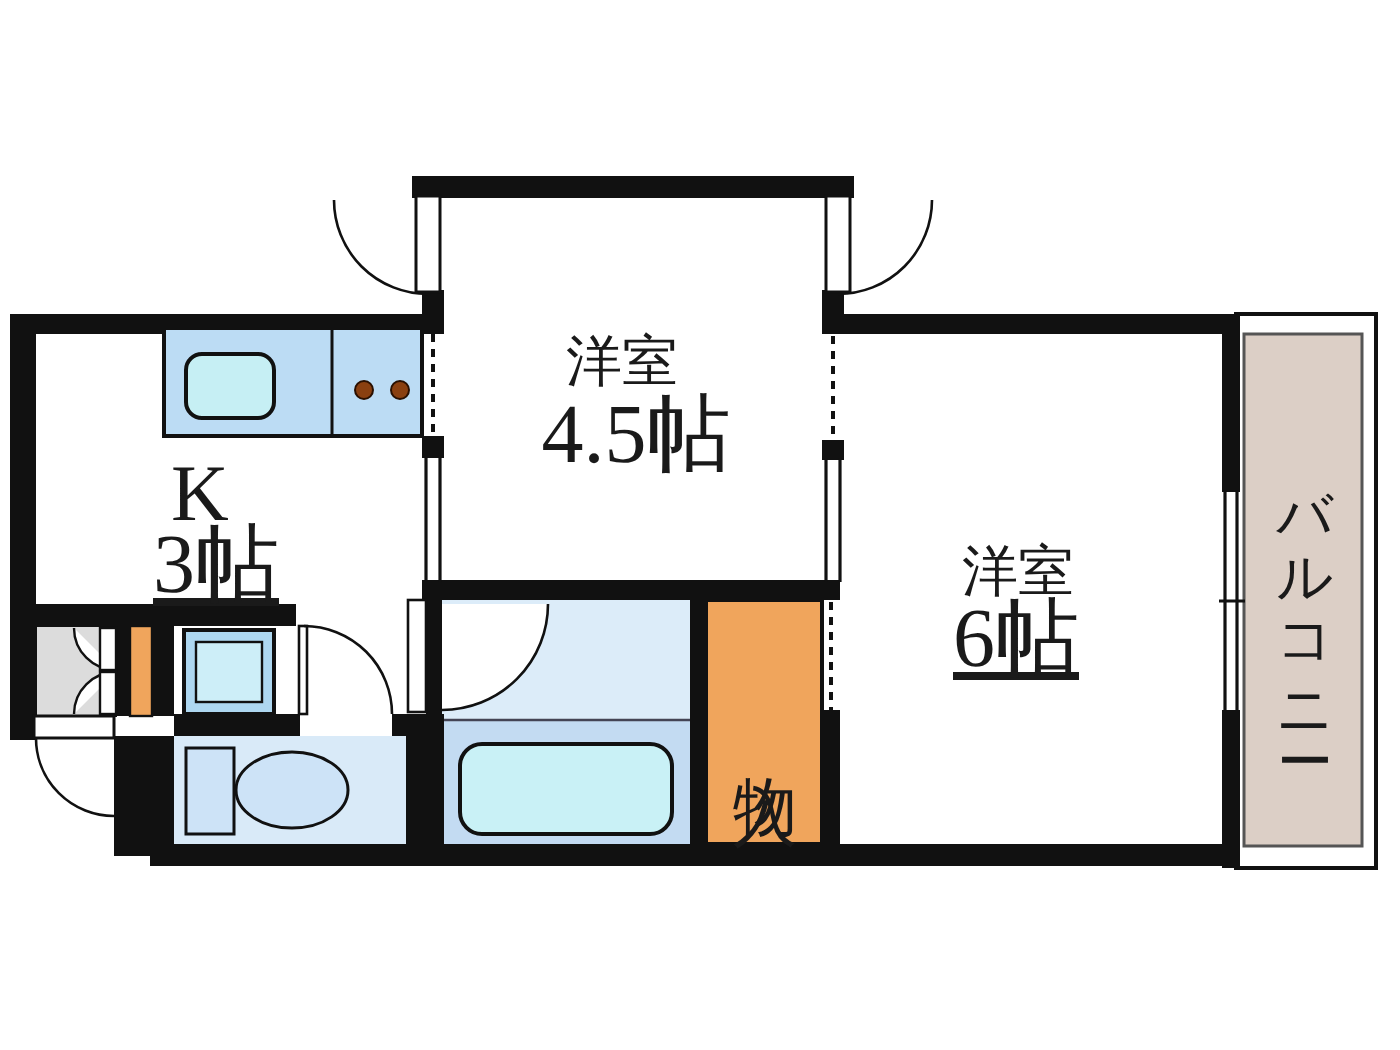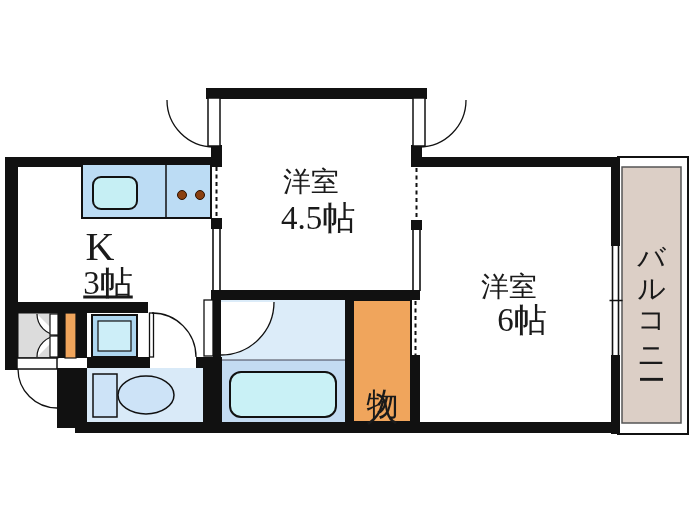--- a/index.html
+++ b/index.html
@@ -18,21 +18,21 @@
     white-space:nowrap;
     line-height:1;
     font-family:"Liberation Serif","DejaVu Serif",serif;
   }
   .lbl.vert{
     writing-mode:vertical-rl;
     text-orientation:mixed;
   }
   .fs40{font-size:40px;}
   .fs36{font-size:28px;}
-  .fs33{font-size:33px;}
+  .fs33{font-size:42px;}
   .fs32{font-size:32px;letter-spacing:3px;}
   .fs28{font-size:28px;letter-spacing:3px;}
 </style>
 </head>
 <body>
 
 <div class="plan">
   <svg width="700" height="525" viewBox="0 0 700 525">
 
     <g>
@@ -128,16 +128,16 @@
       <line x1="618.5" y1="246" x2="618.5" y2="355" stroke="#111" stroke-width="1.6"></line>
       <line x1="609.5" y1="300.5" x2="622.5" y2="300.5" stroke="#111" stroke-width="1.5"></line>
     </g>
   </svg>
 
   <div class="lbl fs40" style="left:100px;top:247px;">K</div>
   <div class="lbl fs33" style="left:108px;top:283px;text-decoration:underline;">3帖</div>
   <div class="lbl fs36" style="left:311px;top:182px;">洋室</div>
   <div class="lbl fs33" style="left:318px;top:218px;">4.5帖</div>
   <div class="lbl fs36" style="left:509px;top:287px;">洋室</div>
-  <div class="lbl fs33" style="left:522px;top:320px;">6帖</div>
+  <div class="lbl fs33" style="left:508px;top:320px;text-decoration:underline;">6帖</div>
   <div class="lbl vert fs32" style="left:383px;top:366px;">物入</div>
   <div class="lbl vert fs28" style="left:651px;top:297px;">バルコニー</div>
 </div>
 
 </body></html>

